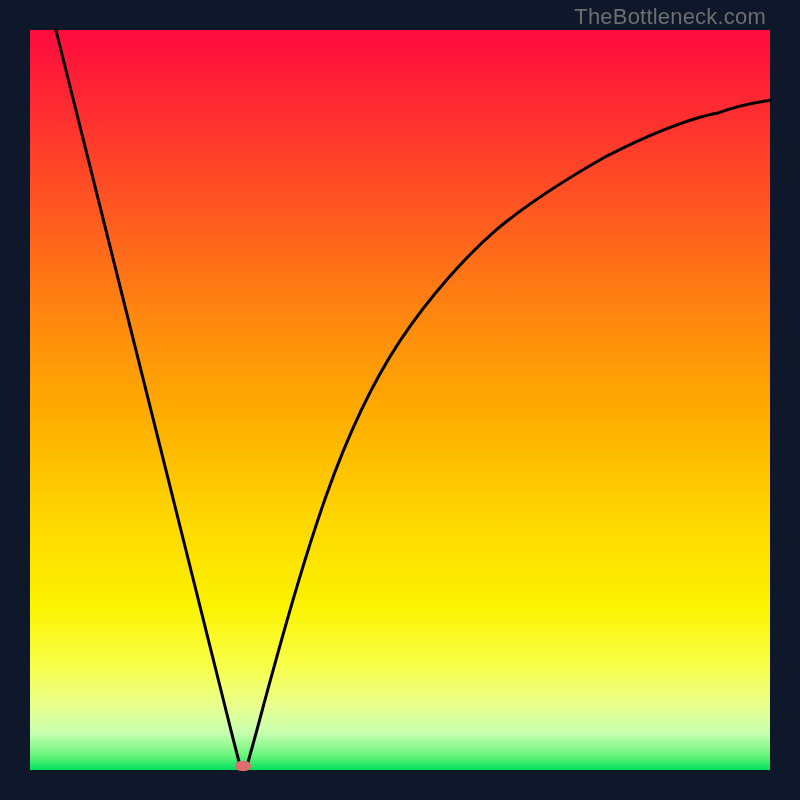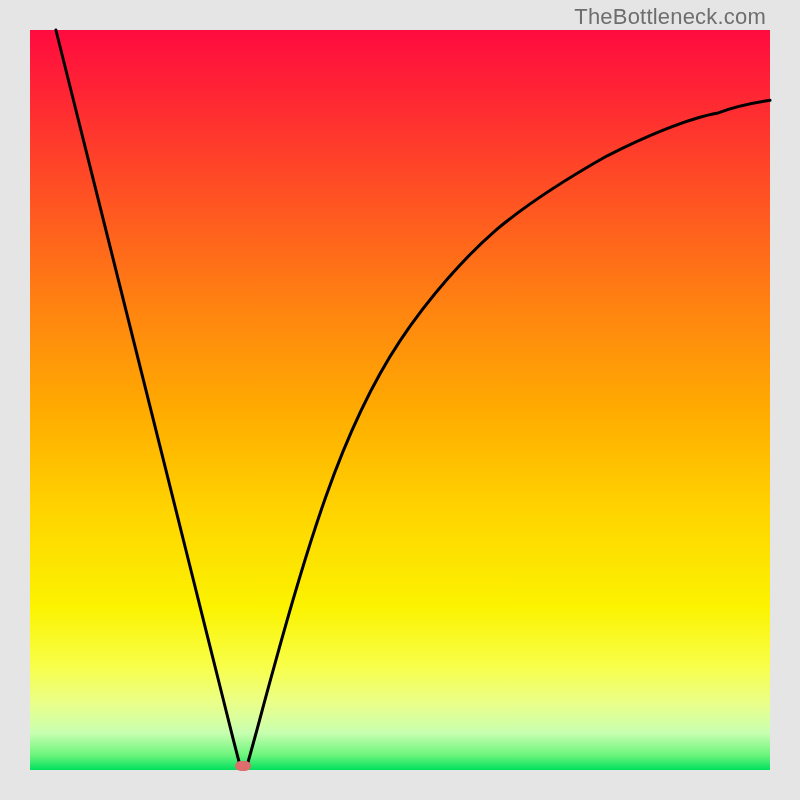--- a/index.html
+++ b/index.html
@@ -8,21 +8,21 @@
     width: 800px;
     height: 800px;
     overflow: hidden;
     background: #000;
     font-family: Arial, Helvetica, sans-serif;
   }
   .frame {
     position: relative;
     width: 800px;
     height: 800px;
-    background: #e5e5e5;
+    background: #0f172a;
   }
   .plot-area {
     position: absolute;
     left: 30px;
     top: 30px;
     width: 740px;
     height: 740px;
     
     background: linear-gradient(to bottom,
       #ff0b3f 0%,

